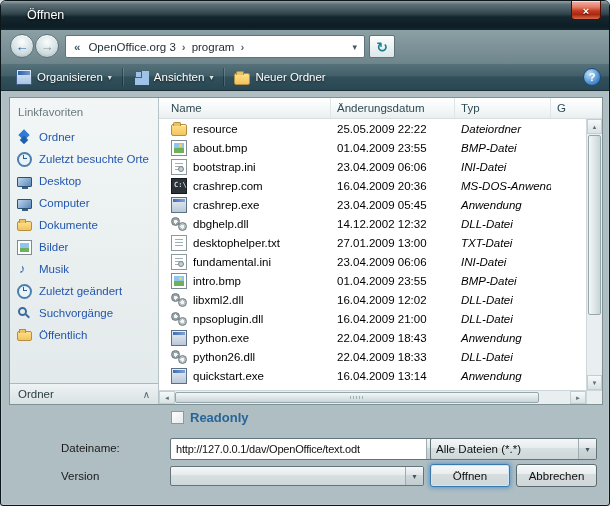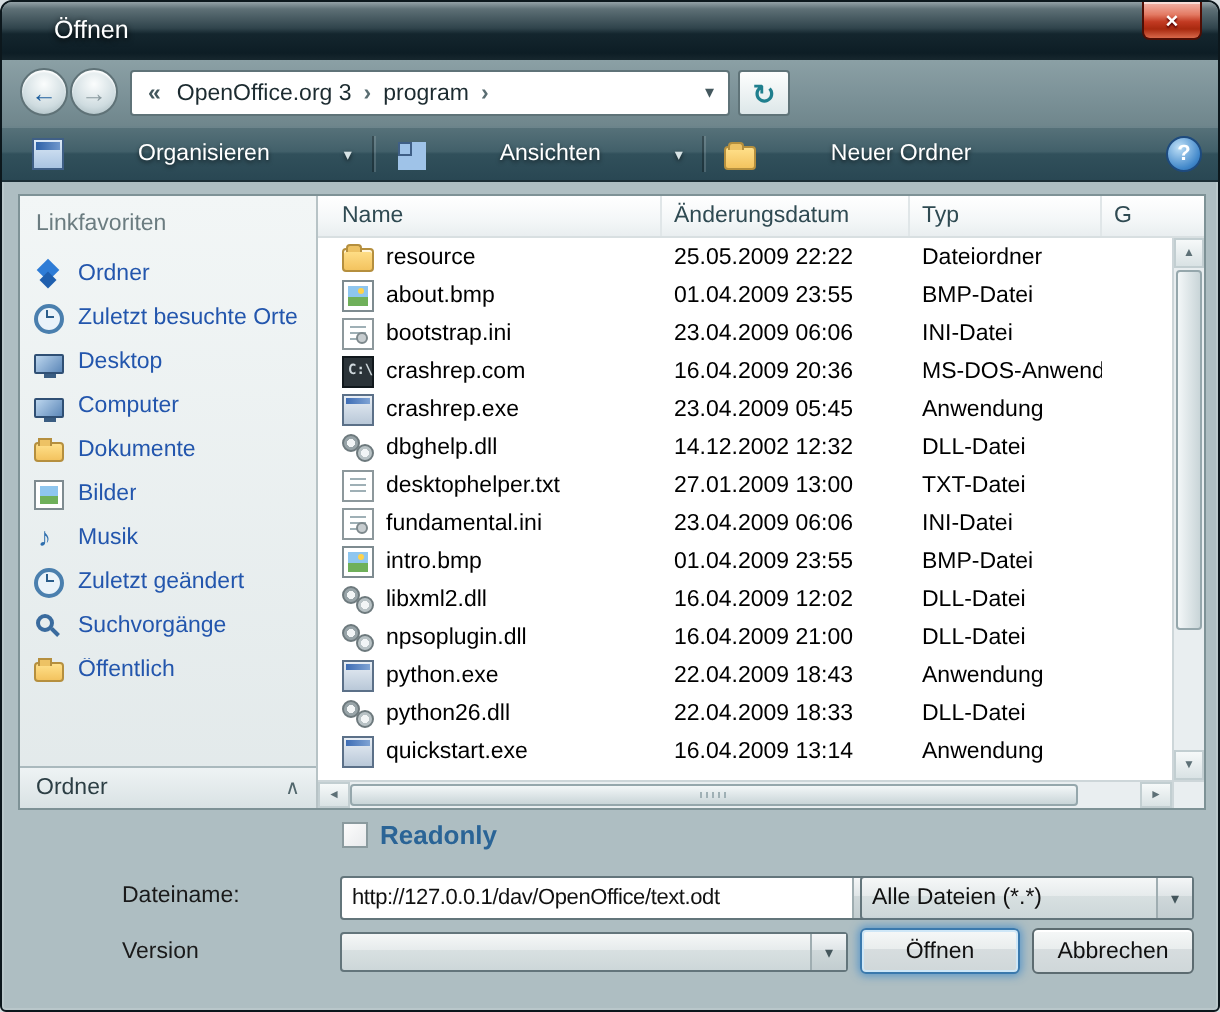--- a/index.html
+++ b/index.html
@@ -40,21 +40,21 @@
   .magnifier{position:relative;width:14px;height:14px;}
   .magnifier::before{content:"";position:absolute;left:1px;top:1px;width:9px;height:9px;border:2px solid #3f7ca8;
     border-radius:50%;box-sizing:border-box;}
   .magnifier::after{content:"";position:absolute;left:8px;top:9px;width:5px;height:2px;background:#3f7ca8;
     transform:rotate(45deg);border-radius:1px;}
   
   .toolbar{position:absolute;left:0;top:62px;right:0;height:28px;display:flex;align-items:center;padding:0 8px;
     box-sizing:border-box;border-top:1px solid #6c848b;border-bottom:1px solid #1c2f36;
     background:linear-gradient(180deg,#567179 0%,#42606a 45%,#31505b 50%,#294753 100%);}
   .tb-btn{display:flex;align-items:center;padding:2px 7px;border-radius:3px;color:#fff;font-size:11.5px;
-    text-shadow:0 1px 2px rgba(0,0,0,.6);gap:32px;}
+    text-shadow:0 1px 2px rgba(0,0,0,.6);}
   .tb-caret{font-size:8px;margin-left:5px;color:#d8e4e6;}
   .tb-sep{width:1px;height:18px;background:rgba(0,0,0,.28);box-shadow:1px 0 0 rgba(255,255,255,.15);margin:0 3px;}
   .tb-spacer{flex:1;}
   .tb-icon{width:16px;height:16px;display:inline-block;position:relative;margin-right:5px;box-sizing:border-box;}
   .tb-organize{background:linear-gradient(180deg,#dce9f6,#a9c4e2);border:1px solid #3f5f86;}
   .tb-organize::before{content:"";position:absolute;left:1px;right:1px;top:1px;height:4px;
     background:linear-gradient(90deg,#2f62a8,#6f97cc);}
   .tb-views::before{content:"";position:absolute;left:2px;top:2px;width:5px;height:5px;background:#9fc3e8;
     border:1px solid #3f5f86;box-shadow:7px 0 0 #9fc3e8,0 7px 0 #9fc3e8,7px 7px 0 #9fc3e8;}
   .tb-newfolder{height:12px;margin-top:3px;background:linear-gradient(180deg,#ffe08a,#f3c35f);
@@ -85,21 +85,21 @@
     display:flex;align-items:center;white-space:nowrap;overflow:hidden;}
   .c-name{width:172px;padding-left:12px;}
   .c-date{width:124px;padding-left:6px;}
   .c-type{width:96px;padding-left:6px;}
   .c-size{flex:1;padding-left:6px;border-right:none;}
   .rows{position:absolute;left:0;right:16px;top:21px;bottom:14px;overflow:hidden;}
   .row{display:flex;height:19px;align-items:center;font-size:11.5px;color:#000;}
   .cell{box-sizing:border-box;white-space:nowrap;overflow:hidden;}
   .cell.name{width:172px;padding-left:12px;display:flex;align-items:center;}
   .cell.date{width:124px;padding-left:6px;}
-  .cell.type{width:96px;padding-left:6px;}
+  .cell.type{width:96px;padding-left:6px;font-style:italic;}
   
   .ficon{width:16px;height:16px;display:inline-block;position:relative;flex:none;margin-right:6px;box-sizing:border-box;}
   .i-folder{height:12px;margin-top:3px;background:linear-gradient(180deg,#ffe08a,#f3c35f);border:1px solid #b58f3e;
     border-radius:2px;box-shadow:inset 0 1px 0 rgba(255,255,255,.7);}
   .i-folder::before{content:"";position:absolute;top:-3px;left:1px;width:6px;height:3px;background:#edc264;
     border:1px solid #b58f3e;border-bottom:none;border-radius:2px 2px 0 0;}
   .i-image{background:#fff;border:1px solid #7e8b90;}
   .i-image::before{content:"";position:absolute;left:2px;right:2px;top:2px;bottom:2px;
     background:linear-gradient(180deg,#8ec6ef 0%,#8ec6ef 55%,#6fb05a 55%,#6fb05a 100%);}
   .i-image::after{content:"";position:absolute;right:4px;top:3px;width:3px;height:3px;border-radius:50%;background:#ffd24a;}

